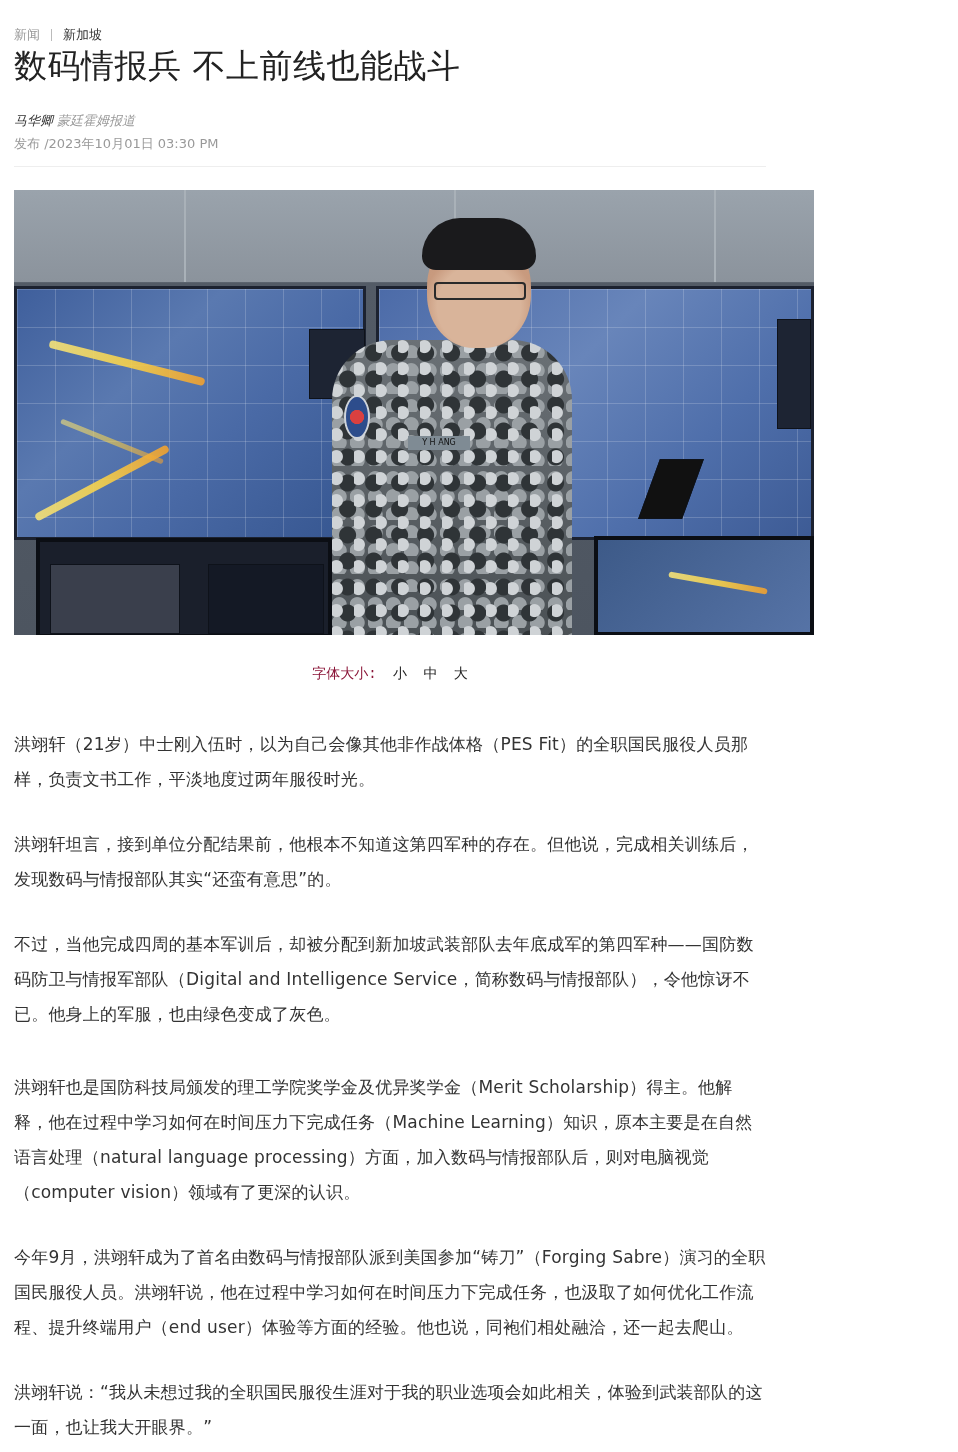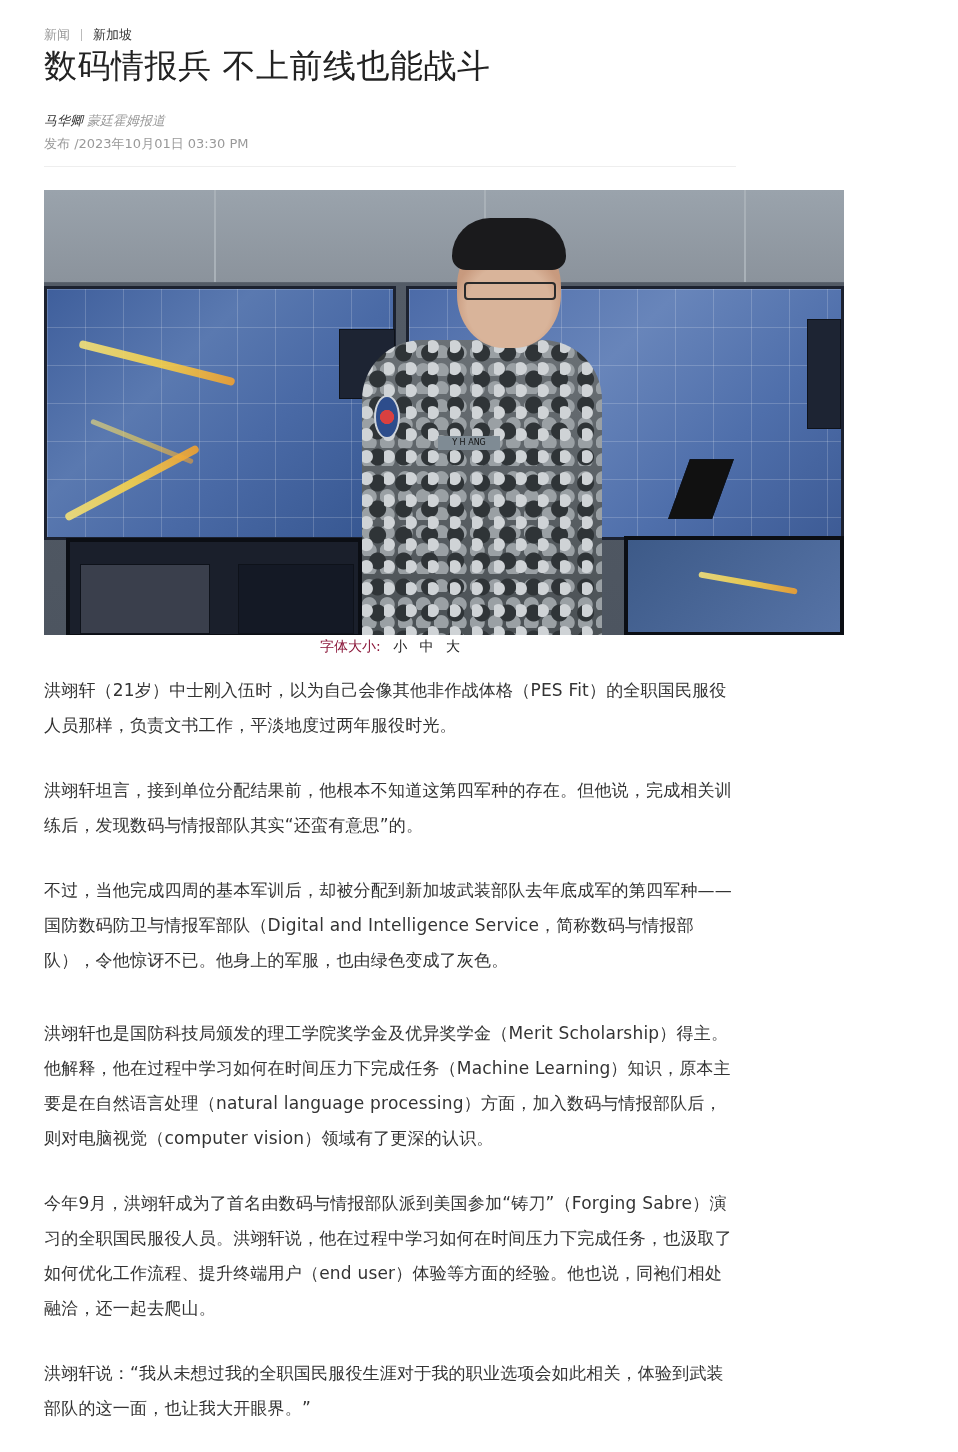--- a/index.html
+++ b/index.html
@@ -3,21 +3,21 @@
   <meta charset="utf-8">
   <style>
     * { box-sizing: border-box; margin: 0; padding: 0; }
     html, body { width: 958px; background: #ffffff; }
     body {
       font-family: "DejaVu Sans", "Liberation Sans", sans-serif;
       color: #222222;
       height: 1452px;
       overflow: hidden;
     }
-    .page { padding: 0 44px; width: 780px; }
+    .page { padding: 0 14px; width: 780px; }
 
     .breadcrumb {
       display: flex; align-items: center;
       padding-top: 25px; height: 44px;
       font-size: 13px; line-height: 18px;
     }
     .crumb-parent { color: #999999; }
     .crumb-sep { width: 1px; height: 12px; background: #bbbbbb; margin: 0 11px; }
     .crumb-current { color: #333333; font-weight: normal; }
 
@@ -74,27 +74,27 @@
       border-radius: 55px 55px 20px 20px; background:#1a1a1c; }
     .glasses { position:absolute; left:420px; top:92px; width:92px; height:18px;
       border:2px solid #2a2a2a; border-radius:4px; }
     .nametag { position:absolute; left:394px; top:246px; width:62px; height:14px;
       background:#7f8b94; color:#111; font-size:8px; text-align:center; line-height:14px; }
     .patch { position:absolute; left:330px; top:205px; width:26px; height:44px;
       border-radius:50%; background: radial-gradient(circle,#d94040 0 30%,#2d4d8c 32% 100%);
       border:2px solid #cfd4da; }
 
     .fontsize {
-      text-align: center;
-      font-size: 14px; line-height: 22px;
+      margin-top: 28px; text-align: center;
+      font-size: 14px; line-height: 22px; font-family: Liberation Mono, monospace;
     }
     .fontsize-label { color: #8a1538; }
     .fontsize-opt { color: #222222; margin-left: 8px; cursor: pointer; }
 
-    .body-text { margin-top: 16px; }
+    .body-text { margin-top: 42px; }
     .body-text p {
       font-size: 17px; line-height: 35px; color: #333333;
       margin-bottom: 30px;
       letter-spacing: 0.2px;
     }
     .body-text p.gap-lg { margin-top: 3px; }
   </style>
 </head>
 <body>
 

